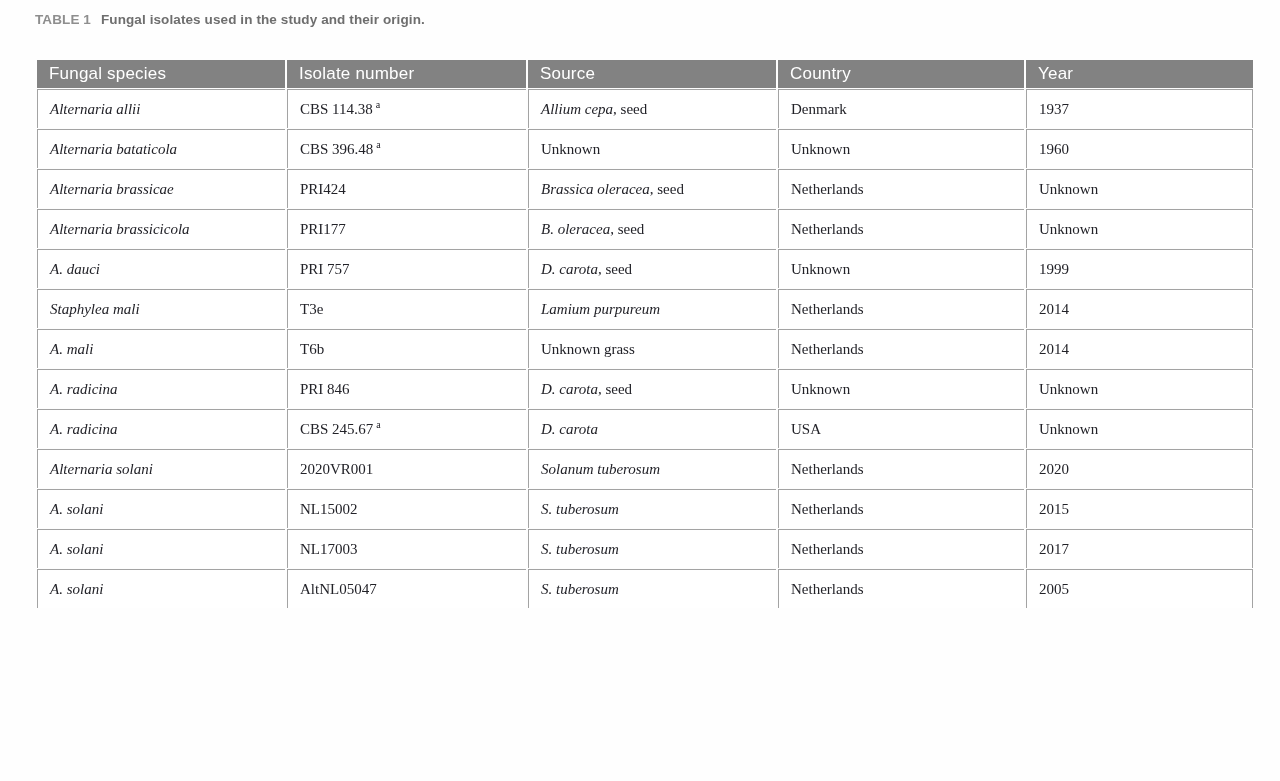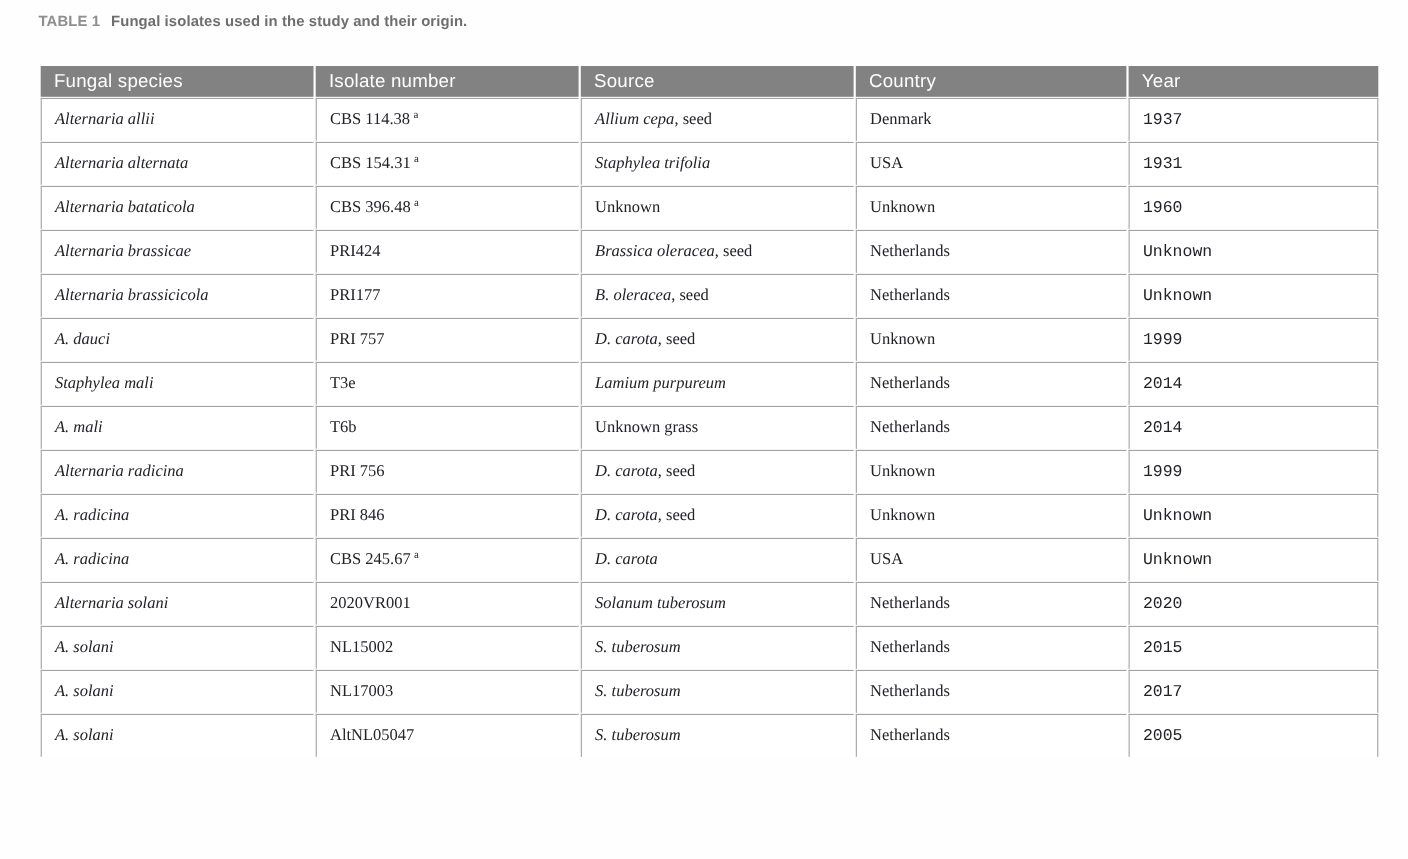--- a/index.html
+++ b/index.html
@@ -47,21 +47,21 @@
     border-left:1px solid var(--border);
     height:39px;
     padding:0 0 0 12px;
     vertical-align:middle;
     font-family:"Liberation Serif","DejaVu Serif",serif;
     font-size:15px;
     color:var(--body-text);
     white-space:nowrap;
     overflow:hidden;
   }
-  td:last-child{border-right:1px solid var(--border);font-family:Liberation Mono, monospace;}
+  td:last-child{border-right:1px solid var(--border);}
   .italic{font-style:italic;}
   sup.footmark{
     font-size:10px;
     line-height:0;
     vertical-align:super;
     margin-left:3px;
   }
 </style>
 </head>
 <body>
@@ -101,37 +101,20 @@
       <span class="italic">Allium cepa</span><span>, seed</span>
     </td>
     <td>
       <span>Denmark</span>
     </td>
     <td>
       <span>1937</span>
     </td>
   </tr>
 
-  <tr>
-    <td>
-      <span class="italic">Alternaria alternata</span>
-    </td>
-    <td>
-      <span>CBS 154.31</span><sup class="footmark">a</sup>
-    </td>
-    <td>
-      <span class="italic">Staphylea trifolia</span><span></span>
-    </td>
-    <td>
-      <span>USA</span>
-    </td>
-    <td>
-      <span>1931</span>
-    </td>
-  </tr>
 
   <tr>
     <td>
       <span class="italic">Alternaria bataticola</span>
     </td>
     <td>
       <span>CBS 396.48</span><sup class="footmark">a</sup>
     </td>
     <td>
       <span class="italic"></span><span>Unknown</span>
@@ -229,37 +212,20 @@
     </td>
     <td>
       <span>Netherlands</span>
     </td>
     <td>
       <span>2014</span>
     </td>
   </tr>
 
 
-  <tr>
-    <td>
-      <span class="italic">Alternaria radicina</span>
-    </td>
-    <td>
-      <span>PRI 756</span><sup class="footmark"></sup>
-    </td>
-    <td>
-      <span class="italic">D. carota</span><span>, seed</span>
-    </td>
-    <td>
-      <span>Unknown</span>
-    </td>
-    <td>
-      <span>1999</span>
-    </td>
-  </tr>
 
   <tr>
     <td>
       <span class="italic">A. radicina</span>
     </td>
     <td>
       <span>PRI 846</span><sup class="footmark"></sup>
     </td>
     <td>
       <span class="italic">D. carota</span><span>, seed</span>

